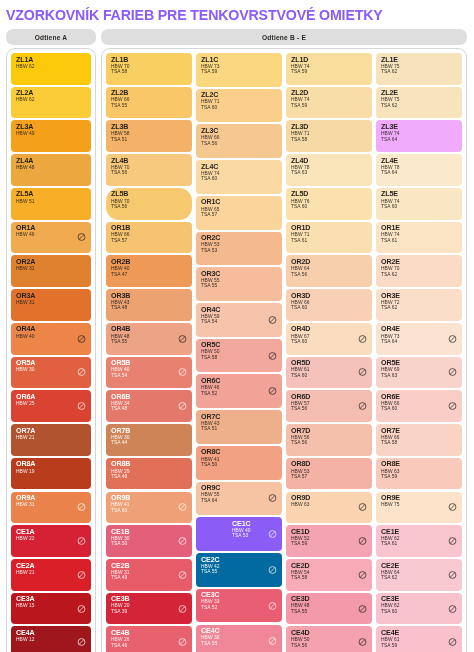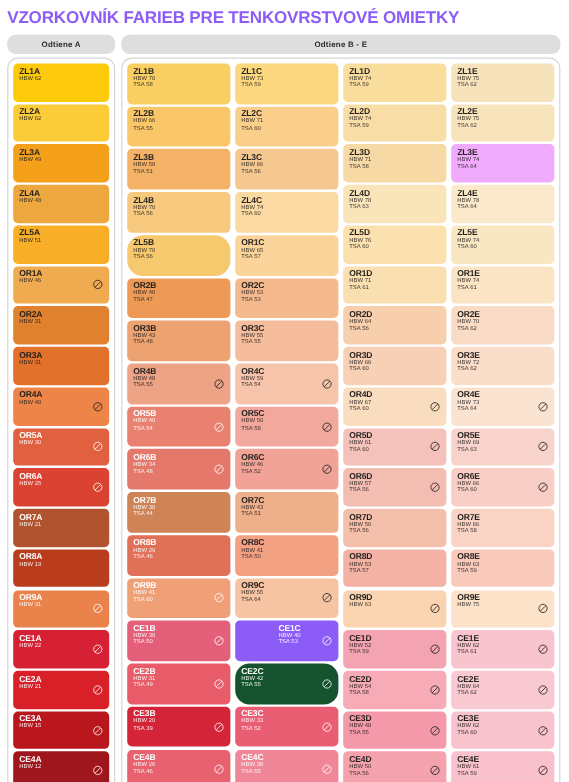--- a/index.html
+++ b/index.html
@@ -259,20 +259,25 @@
             <div class="swatch" style="background: rgb(246, 201, 126);">
               <div class="sw-code dark-text">ZL4B</div>
               <div class="sw-val dark-text">HBW 70</div>
               <div class="sw-val dark-text">TSA 56</div>
             </div>
             <div class="swatch" style="background: rgb(247, 201, 110); border-radius: 13px;">
               <div class="sw-code dark-text">ZL5B</div>
               <div class="sw-val dark-text">HBW 70</div>
               <div class="sw-val dark-text">TSA 56</div>
             </div>
+            <div class="swatch" style="background: rgb(246, 196, 112);">
+              <div class="sw-code dark-text">OR1B</div>
+              <div class="sw-val dark-text">HBW 66</div>
+              <div class="sw-val dark-text">TSA 57</div>
+            </div>
             <div class="swatch" style="background: rgb(238, 154, 86);">
               <div class="sw-code dark-text">OR2B</div>
               <div class="sw-val dark-text">HBW 40</div>
               <div class="sw-val dark-text">TSA 47</div>
             </div>
             <div class="swatch" style="background: rgb(237, 162, 114);">
               <div class="sw-code dark-text">OR3B</div>
               <div class="sw-val dark-text">HBW 43</div>
               <div class="sw-val dark-text">TSA 48</div>
             </div>
@@ -469,21 +474,21 @@
               <div class="sw-code light-text">CE1C</div>
               <div class="sw-val light-text">HBW 40</div>
               <div class="sw-val light-text">TSA 53</div>
               <span class="sw-icon light-text">
                 <svg viewBox="0 0 12 12" aria-hidden="true">
                   <circle cx="6" cy="6" r="4.6" fill="none" stroke="currentColor" stroke-width="0.9"></circle>
                   <line x1="2.9" y1="9.1" x2="9.1" y2="2.9" stroke="currentColor" stroke-width="0.9"></line>
                 </svg>
               </span>
             </div>
-            <div class="swatch" style="background: #14532d; border-radius: 12px;">
+            <div class="swatch" style="background: #0369a1;">
               <div class="sw-code light-text">CE2C</div>
               <div class="sw-val light-text">HBW 42</div>
               <div class="sw-val light-text">TSA 55</div>
               <span class="sw-icon light-text">
                 <svg viewBox="0 0 12 12" aria-hidden="true">
                   <circle cx="6" cy="6" r="4.6" fill="none" stroke="currentColor" stroke-width="0.9"></circle>
                   <line x1="2.9" y1="9.1" x2="9.1" y2="2.9" stroke="currentColor" stroke-width="0.9"></line>
                 </svg>
               </span>
             </div>

